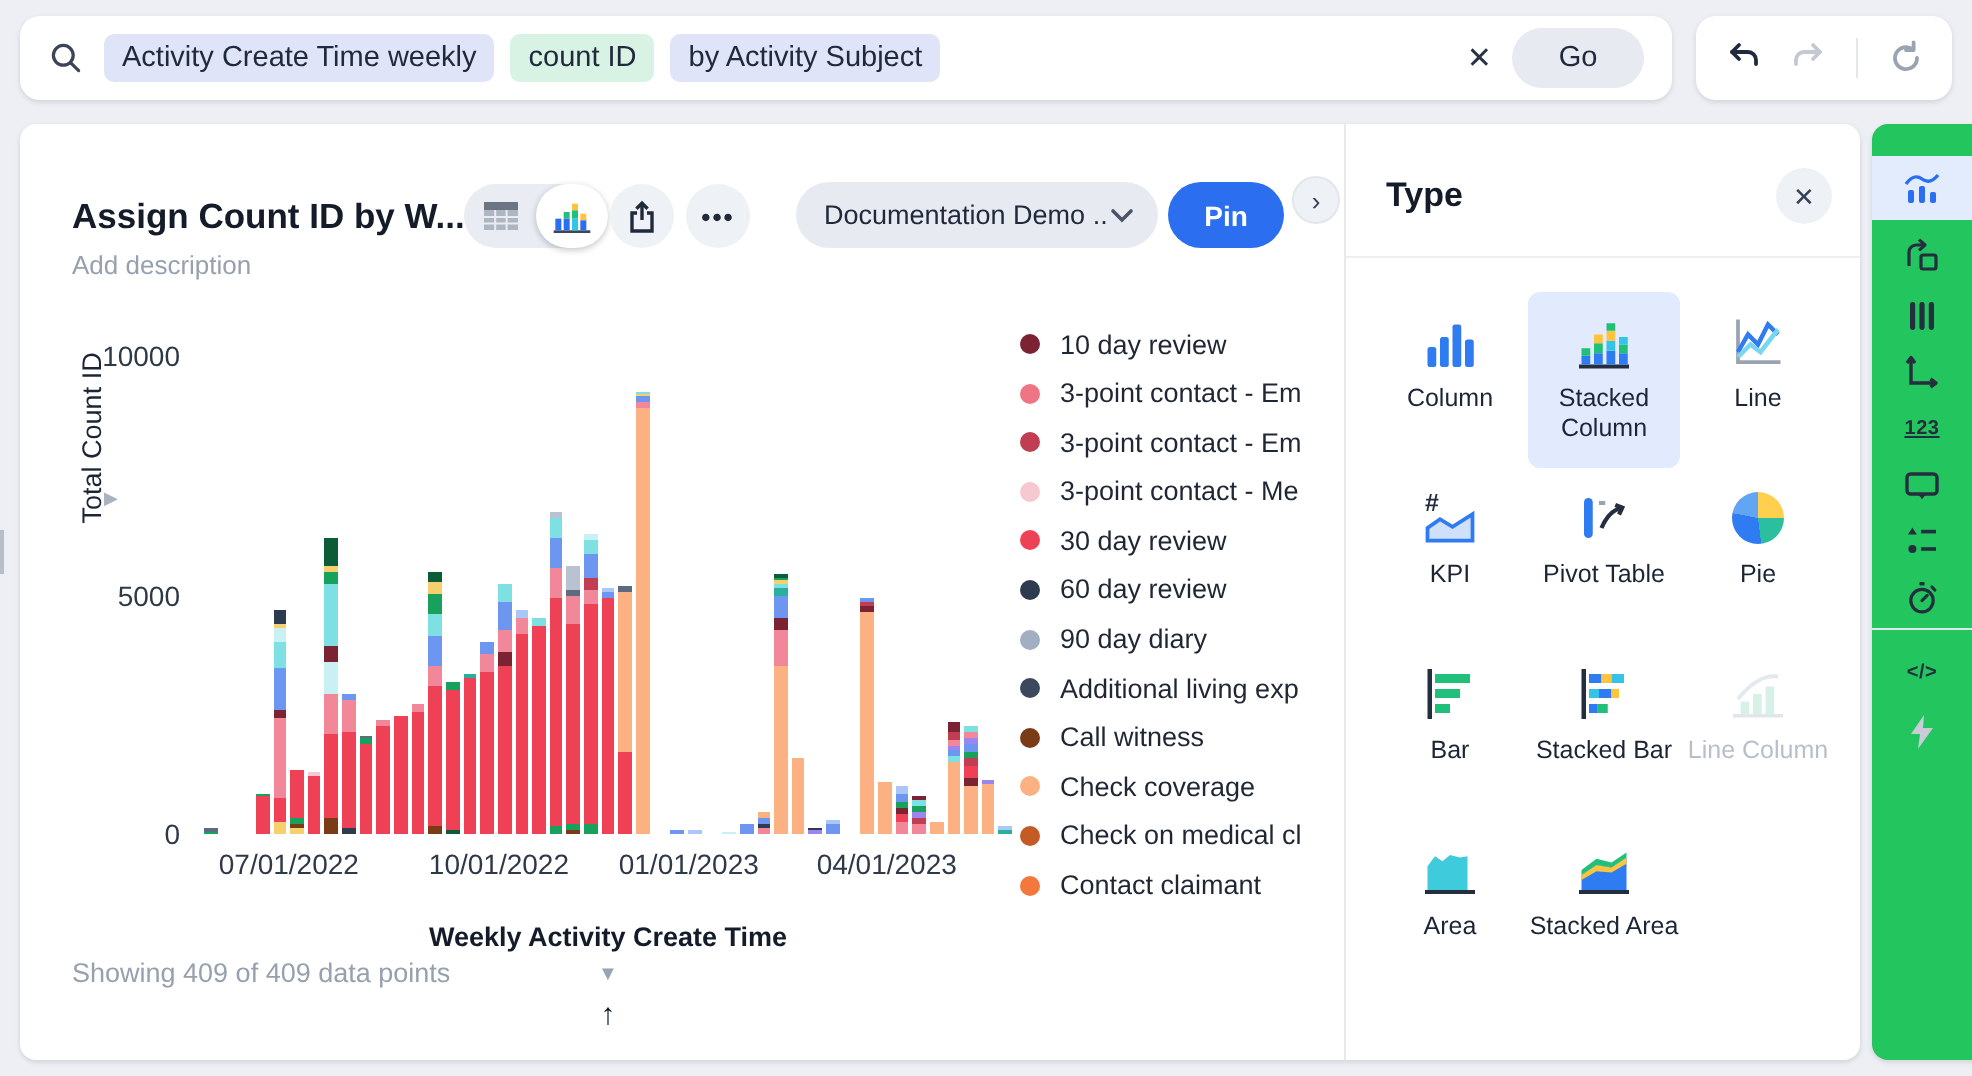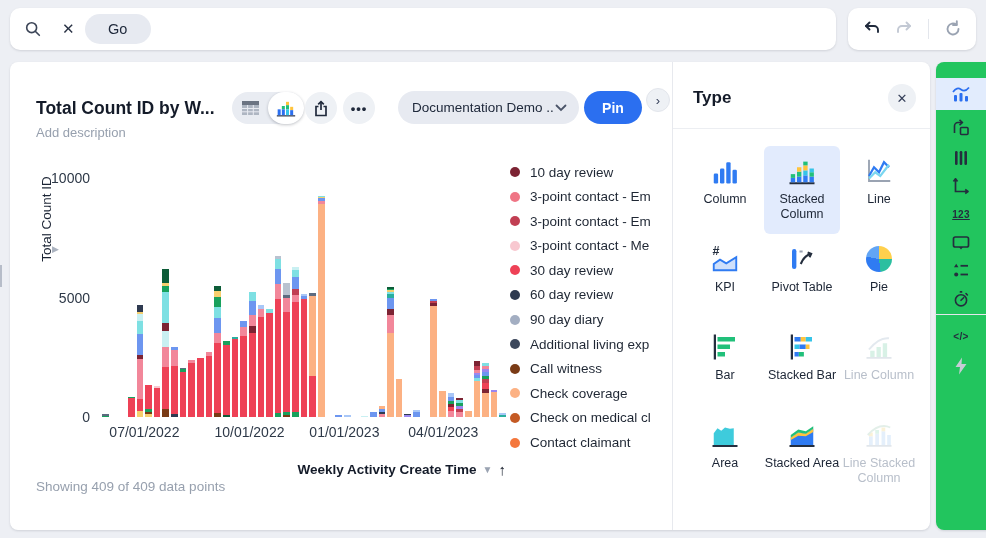--- a/index.html
+++ b/index.html
@@ -61,21 +61,21 @@
   .y-title { position:absolute; left:36px; top:235px; transform:rotate(-90deg) translateX(50%);
              transform-origin:left center; font-size:13.5px; color:#1c2535; white-space:nowrap; }
   .y-title-arrow { position:absolute; left:42px; top:182px; font-size:9px; color:#aab2bf; }
   .bars { position:absolute; left:92px; top:116px; width:404px; height:239px;
           display:flex; align-items:flex-end; gap:2px; }
   .bar-slot { flex:1 1 0; display:flex; flex-direction:column-reverse; }
   .bar-slot div { width:100%; }
   .x-ticks { position:absolute; left:92px; top:362px; width:404px; height:18px; }
   .x-ticks div { position:absolute; transform:translateX(-50%); font-size:14px; color:#2e3948; white-space:nowrap; }
   .x-axis-row { position:absolute; left:92px; top:399px; width:404px; display:flex;
-                align-items:center; justify-content:flex-end; gap:6px; }
+                align-items:center; justify-content:flex-end; gap:6px;flex-direction:column; }
   .x-axis-label { font-size:13.5px; font-weight:bold; color:#141b29; }
   .sort-caret { font-size:10px; color:#9aa3b2; }
   .up-arrow { font-size:15px; font-weight:bold; color:#141b29; cursor:pointer; }
   .footer-note { position:absolute; left:26px; top:417px; font-size:13.5px; color:#97a0ae; }
 
   
   .legend { position:absolute; left:500px; top:102px; width:160px; height:360px; overflow:hidden; }
   .legend-item { display:flex; align-items:center; height:16px; margin-bottom:8.6px; cursor:pointer; }
   .legend-dot { width:10px; height:10px; border-radius:50%; margin-right:10px; flex:0 0 auto; }
   .legend-label { font-size:13.5px; color:#1f2734; white-space:nowrap; }
@@ -111,20 +111,25 @@
   .resize-handle { position:absolute; left:0; top:265px; width:2px; height:22px; background:#b7bdc9; }
 </style>
 </head>
 <body>
 
 <div class="searchbar card">
   <svg class="search-icon" viewBox="0 0 20 20">
     <circle cx="8.5" cy="8.5" r="5.5" fill="none" stroke="#3c4557" stroke-width="1.8"></circle>
     <line x1="12.8" y1="12.8" x2="17" y2="17" stroke="#3c4557" stroke-width="1.8" stroke-linecap="round"></line>
   </svg>
+  <div class="tokens">
+      <span class="token time">Activity Create Time weekly</span>
+      <span class="token measure">count ID</span>
+      <span class="token attribute">by Activity Subject</span>
+    </div>
   <span class="clear-x">✕</span>
   <button class="go-btn">Go</button>
 </div>
 
 <div class="historybar card">
   <svg class="hicon" viewBox="0 0 20 20">
     <path d="M5 7 h8 a4 4 0 0 1 4 4 v2" fill="none" stroke="#202a3c" stroke-width="1.9" stroke-linecap="round"></path>
     <path d="M8.5 3.5 L5 7 L8.5 10.5" fill="none" stroke="#202a3c" stroke-width="1.9" stroke-linecap="round" stroke-linejoin="round"></path>
   </svg>
   <svg class="hicon" viewBox="0 0 20 20">
@@ -134,21 +139,21 @@
   <div class="hist-sep"></div>
   <svg class="hicon" viewBox="0 0 20 20">
     <path d="M15.5 10 a5.5 5.5 0 1 1 -2 -4.2" fill="none" stroke="#9aa3b2" stroke-width="1.9" stroke-linecap="round"></path>
     <path d="M13.8 2.2 L13.8 6 L10 6" fill="none" stroke="#9aa3b2" stroke-width="1.9" stroke-linecap="round" stroke-linejoin="round"></path>
   </svg>
 </div>
 
 <div class="main-card card">
 
   <div class="chart-panel">
-    <div class="viz-title">Total Count ID by W...</div>
+    <div class="viz-title">Assign Count ID by W...</div>
     <div class="viz-desc">Add description</div>
 
     <div class="toggle-group">
       <div class="toggle-seg">
         <svg width="19" height="16" viewBox="0 0 19 16">
           <rect x="1" y="1" width="17" height="14" fill="#aeb6c2"></rect>
           <rect x="1" y="1" width="17" height="4" fill="#6b7482"></rect>
           <g stroke="#e9ecf2" stroke-width="1">
               <line x1="1" y1="8.5" x2="18" y2="8.5"></line>
               <line x1="1" y1="11.8" x2="18" y2="11.8"></line>
@@ -635,36 +640,20 @@
           <div class="t-icon">
             <svg viewBox="0 0 24 24">
               <rect x="2" y="20" width="20" height="1.6" fill="#242e3e"></rect>
               <path d="M3 20 V14 L9 10 L15 11 L21 7 V20 Z" fill="#2f7bf2"></path>
               <path d="M3 14 L9 10 L15 11 L21 7 L21 9.5 L15 13 L9 12.5 L3 16 Z" fill="#ffc43d"></path>
               <path d="M3 12 L9 7.5 L15 9 L21 5 L21 7 L15 11 L9 10 L3 14 Z" fill="#21c07a"></path>
             </svg>
           </div>
           <div class="t-label">Stacked Area</div>
         </div>
-        <div class="tile disabled">
-          <div class="t-icon">
-            <svg viewBox="0 0 24 24">
-              <rect x="2" y="20" width="20" height="1.4" fill="#c9d2dc"></rect>
-              <rect x="4" y="13" width="3" height="7" fill="#cfe3f8"></rect>
-              <rect x="4" y="10" width="3" height="3" fill="#f7e7b8"></rect>
-              <rect x="9" y="11" width="3" height="9" fill="#cfe3f8"></rect>
-              <rect x="9" y="8" width="3" height="3" fill="#c4ecd9"></rect>
-              <rect x="14" y="9" width="3" height="11" fill="#cfe3f8"></rect>
-              <rect x="14" y="6" width="3" height="3" fill="#f7e7b8"></rect>
-              <rect x="18.5" y="12" width="3" height="8" fill="#cfe3f8"></rect>
-              <path d="M3 12 Q12 2 21 6" fill="none" stroke="#cde3d8" stroke-width="1.5"></path>
-            </svg>
-          </div>
-          <div class="t-label">Line Stacked Column</div>
-        </div>
       </div>
   </div>
 </div>
 
 <div class="collapse-btn">›</div>
 
 <div class="sidebar">
     <div class="side-item active" style="top: 16px;">
       <svg viewBox="0 0 20 20">
         <path d="M2 8 Q6 2.5 10 5.5 T18 3.5" fill="none" stroke="currentColor" stroke-width="1.7"></path>

